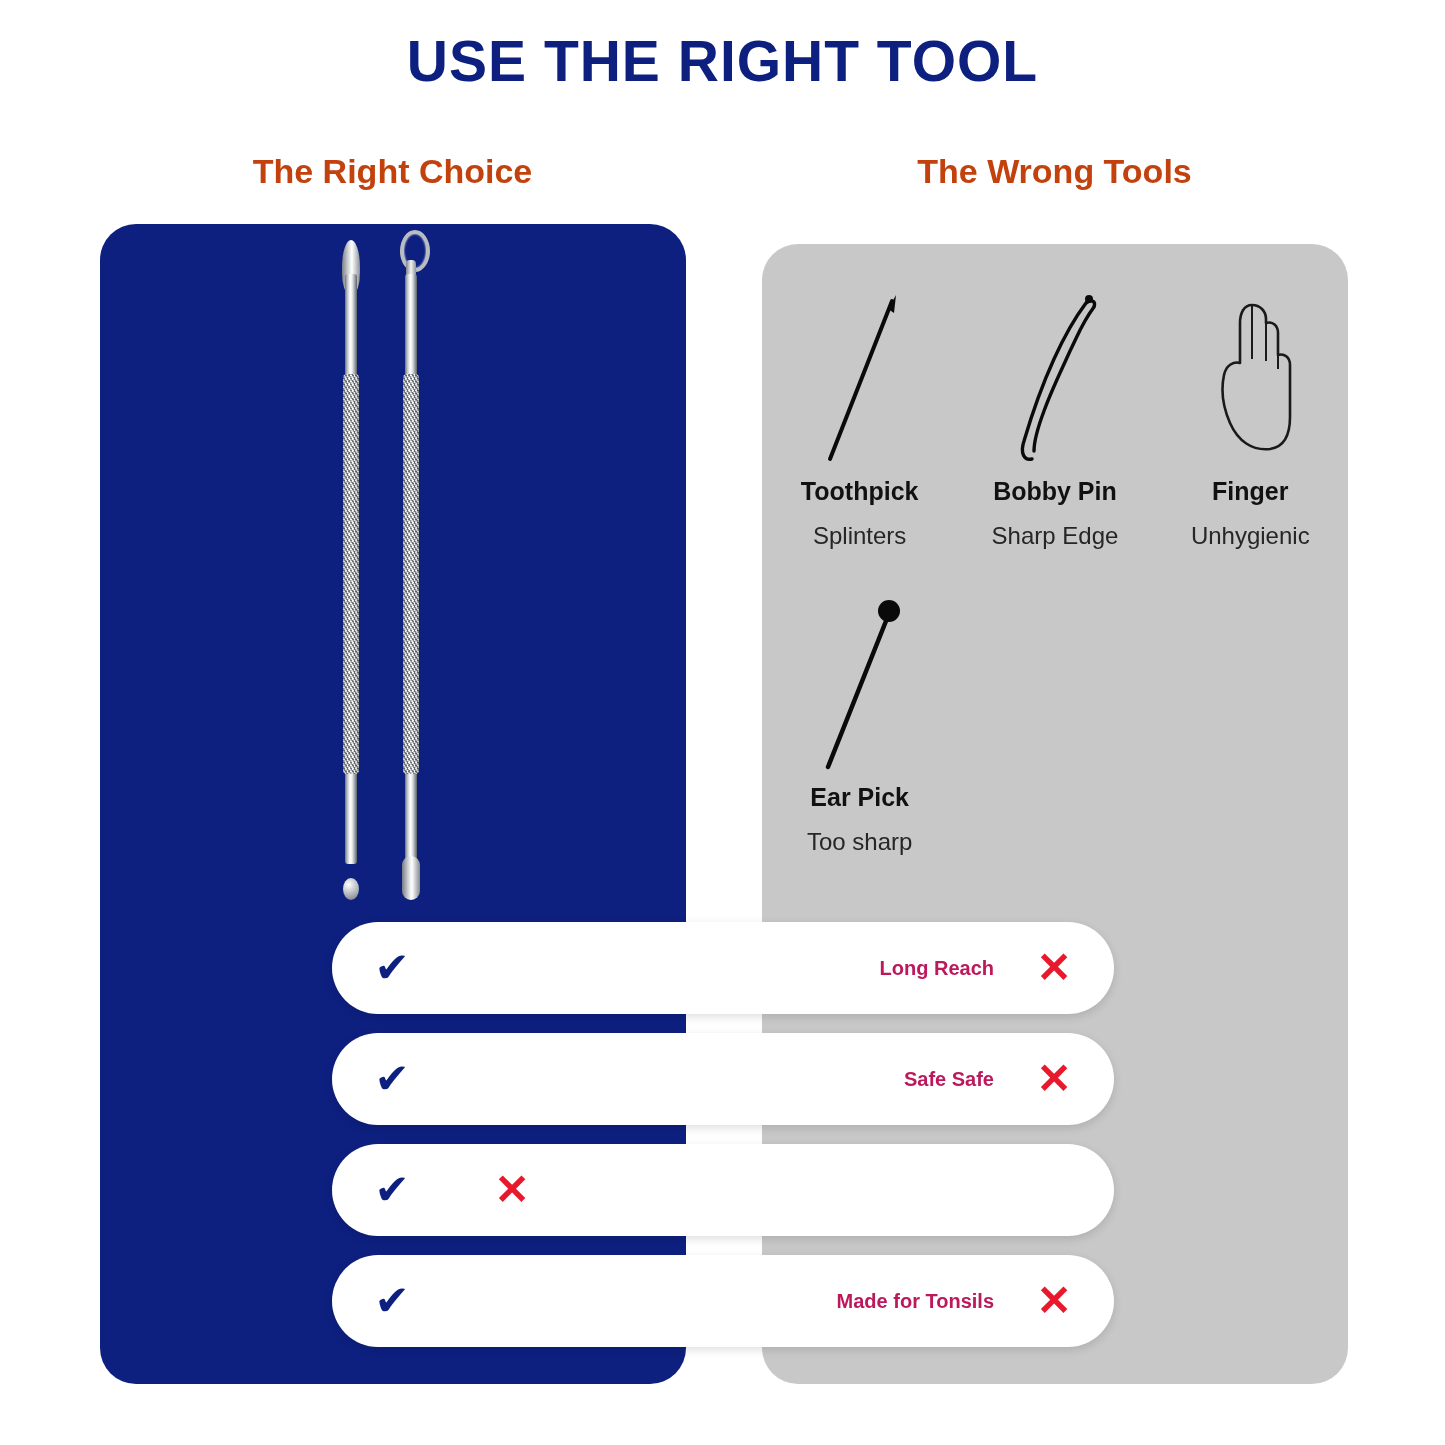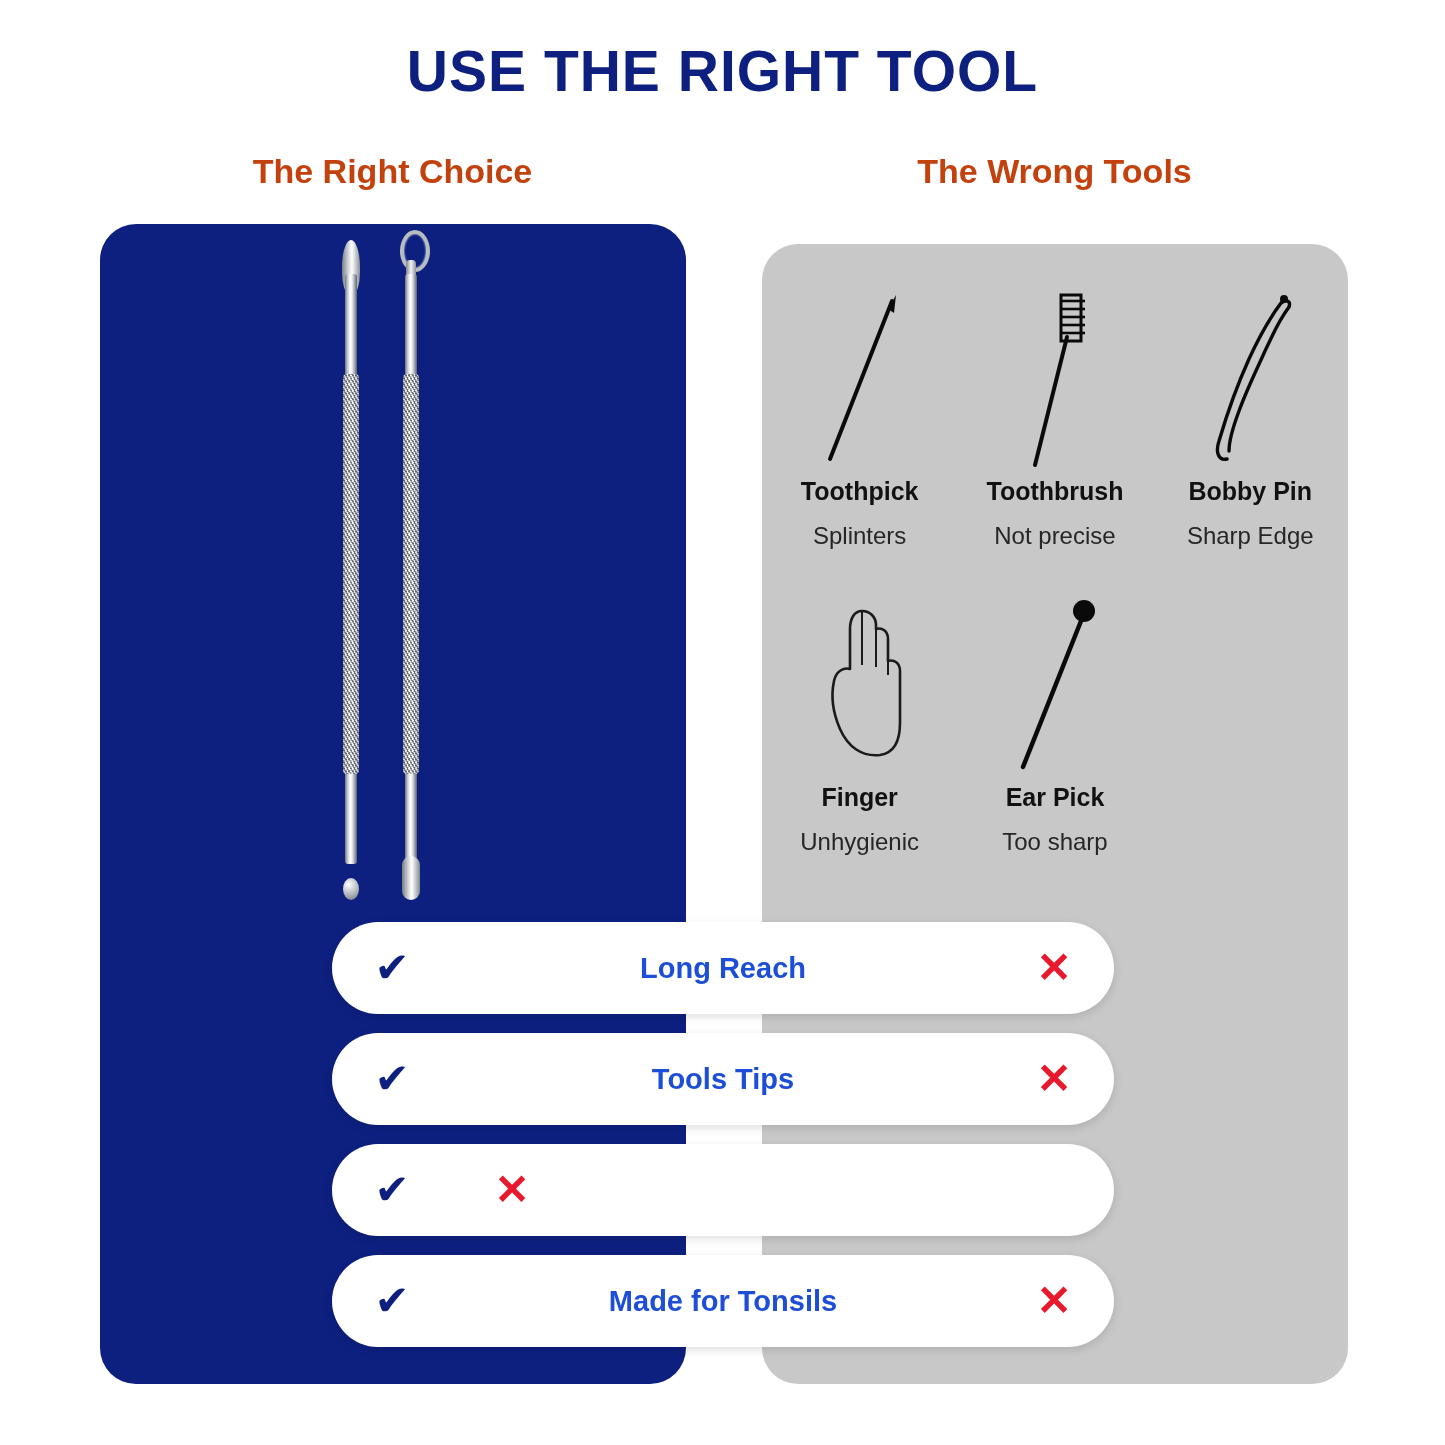--- a/index.html
+++ b/index.html
@@ -11,21 +11,21 @@
     width: 1445px;
     height: 1445px;
     font-family: "Liberation Sans", sans-serif;
     position: relative;
     overflow: hidden;
   }
 
   
   .main-title {
     position: absolute;
-    top: 38px;
+    top: 28px;
     left: 0;
     width: 100%;
     text-align: center;
     font-size: 57px;
     font-weight: bold;
     letter-spacing: 1px;
     color: #0d2080;
   }
 
   
@@ -196,24 +196,24 @@
   }
   .row-check {
     width: 120px;
     text-align: center;
     color: #0d2080;
     font-size: 42px;
     line-height: 1;
   }
   .row-label {
     flex: 1;
-    text-align: center;
-    font-size: 29px;
-    font-weight: bold;
-    color: #1d4ed8;
+    text-align: right;
+    font-size: 20px;
+    font-weight: bold;
+    color: #be185d;
   }
   .row-cross {
     width: 120px;
     text-align: center;
     color: #e8192c;
     font-size: 42px;
     line-height: 1;
     font-weight: bold;
   }
 </style>
@@ -255,37 +255,20 @@
       <svg width="120" height="180" viewBox="0 0 120 180">
         <line x1="30" y1="170" x2="92" y2="12" stroke="#0a0a0a" stroke-width="4" stroke-linecap="round"></line>
         <path d="M88 20 L96 6 L94 24 Z" fill="#0a0a0a"></path>
       </svg>
     </div>
     <div class="wrong-name">Toothpick</div>
     <div class="wrong-desc">Splinters</div>
   </div>
 
 
-  <div class="wrong-item">
-    <div class="wrong-art">
-      <svg width="120" height="180" viewBox="0 0 120 180">
-        <line x1="40" y1="176" x2="72" y2="48" stroke="#0a0a0a" stroke-width="4" stroke-linecap="round"></line>
-        <rect x="66" y="6" width="20" height="46" fill="none" stroke="#0a0a0a" stroke-width="3"></rect>
-        <g stroke="#0a0a0a" stroke-width="2.6">
-          <line x1="66" y1="12" x2="90" y2="12"></line>
-          <line x1="66" y1="20" x2="90" y2="20"></line>
-          <line x1="66" y1="28" x2="90" y2="28"></line>
-          <line x1="66" y1="36" x2="90" y2="36"></line>
-          <line x1="66" y1="44" x2="90" y2="44"></line>
-        </g>
-      </svg>
-    </div>
-    <div class="wrong-name">Toothbrush</div>
-    <div class="wrong-desc">Not precise</div>
-  </div>
 
   <div class="wrong-item">
     <div class="wrong-art">
       <svg width="130" height="180" viewBox="0 0 130 180">
         <path d="M96 14 C84 30 74 48 64 70 C54 92 44 118 34 152 C30 164 34 172 42 170" fill="none" stroke="#0a0a0a" stroke-width="3.4" stroke-linecap="round"></path>
         <path d="M104 18 C92 34 88 46 80 62 C72 80 62 100 54 122 C48 138 44 150 44 162" fill="none" stroke="#0a0a0a" stroke-width="3.4" stroke-linecap="round"></path>
         <path d="M96 14 C102 10 106 12 104 18" fill="none" stroke="#0a0a0a" stroke-width="3.4"></path>
         <circle cx="99" cy="10" r="4" fill="#0a0a0a"></circle>
       </svg>
     </div>
@@ -322,21 +305,21 @@
 <div class="rows">
 
   <div class="row">
     <div class="row-check">✔</div>
     <div class="row-label">Long Reach</div>
     <div class="row-cross">✕</div>
   </div>
 
   <div class="row">
     <div class="row-check">✔</div>
-    <div class="row-label">Tools Tips</div>
+    <div class="row-label">Safe Safe</div>
     <div class="row-cross">✕</div>
   </div>
 
   <div class="row">
     <div class="row-check">✔</div>
     <div class="row-cross">✕</div>
   </div>
 
   <div class="row">
     <div class="row-check">✔</div>

